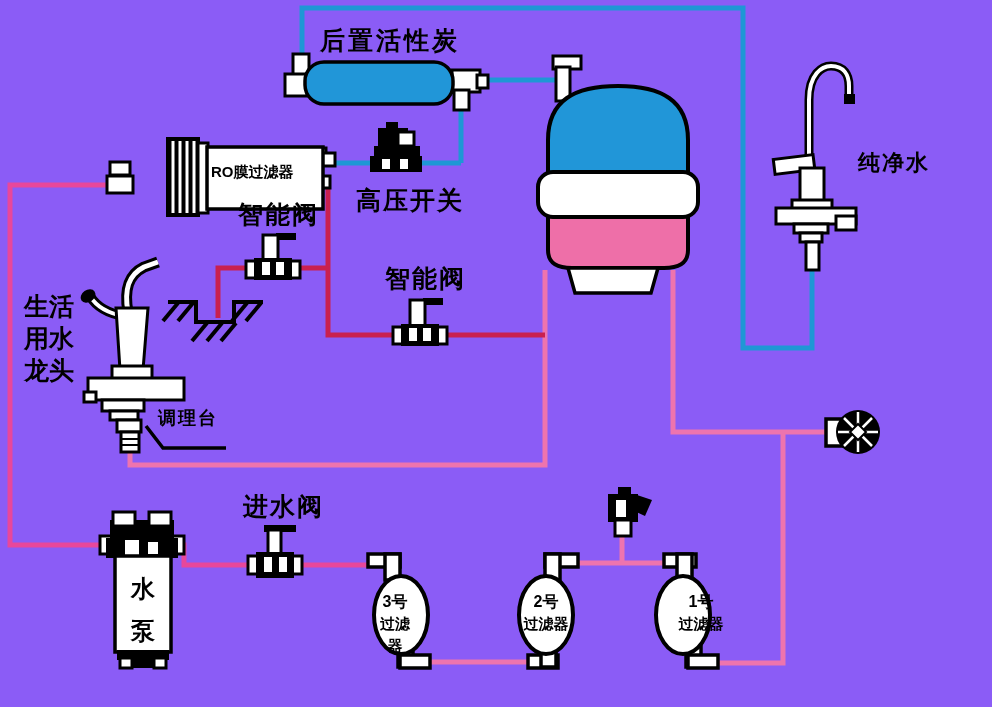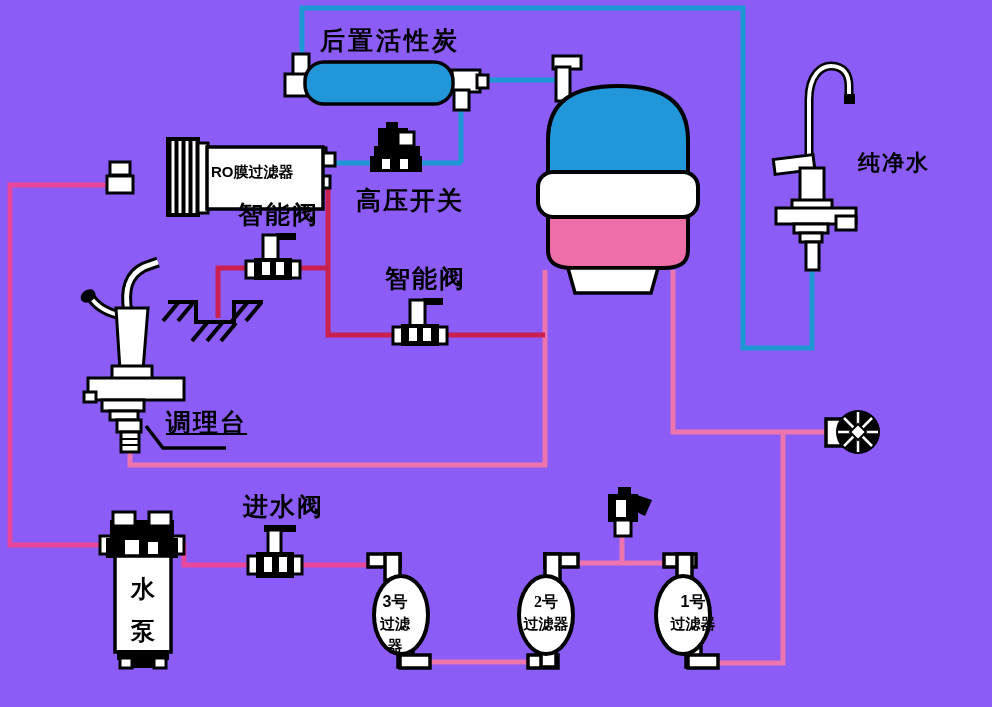--- a/index.html
+++ b/index.html
@@ -227,36 +227,41 @@
   </g>
 
 </svg>
 
 <div class="lbl" style="left:320px;top:24px;font-size:25px;letter-spacing:3px;">后置活性炭</div>
 <div class="lbl" style="left:211px;top:163px;font-size:15px;">RO膜过滤器</div>
 <div class="lbl" style="left:356px;top:184px;font-size:25px;letter-spacing:2px;">高压开关</div>
 <div class="lbl" style="left:238px;top:198px;font-size:25px;letter-spacing:2px;">智能阀</div>
 <div class="lbl" style="left:385px;top:262px;font-size:25px;letter-spacing:2px;">智能阀</div>
 
-
-<div class="lbl" style="left:166px;top:406px;font-size:25px;letter-spacing:2px;text-decoration:underline;">调理台</div>
+<div class="lbl v" style="left:24px;top:290px;font-size:25px;line-height:32px;width:60px;">
+  <div>生活</div>
+  <div>用水</div>
+  <div>龙头</div>
+</div>
+
+<div class="lbl" style="left:158px;top:406px;font-size:18px;letter-spacing:2px;">调理台</div>
 <div class="lbl" style="left:858px;top:148px;font-size:22px;letter-spacing:2px;">纯净水</div>
 <div class="lbl" style="left:243px;top:490px;font-size:25px;letter-spacing:2px;text-align:center;">进水阀</div>
 
 <div class="lbl v center" style="left:115px;top:568px;width:56px;font-size:24px;line-height:42px;">
   <div>水</div>
   <div>泵</div>
 </div>
 
 <div class="lbl v center" style="left:373px;top:591px;width:44px;font-size:16px;line-height:22px;">
   <div>3号</div>
   <div style="font-size:15px;">过滤器</div>
 </div>
-<div class="lbl v center" style="left:518px;top:591px;width:56px;font-size:16px;line-height:22px;font-family:Liberation Serif, serif;">
+<div class="lbl v center" style="left:518px;top:591px;width:56px;font-size:16px;line-height:22px;">
   <div>2号</div>
   <div style="font-size:15px;">过滤器</div>
 </div>
-<div class="lbl v center" style="left:655px;top:591px;width:76px;font-size:16px;line-height:22px;">
+<div class="lbl v center" style="left:655px;top:591px;width:76px;font-size:16px;line-height:22px;padding-left:8px;">
   <div>1号</div>
   <div style="font-size:15px;">过滤器</div>
 </div>
 
 </div>
 
 </body></html>

